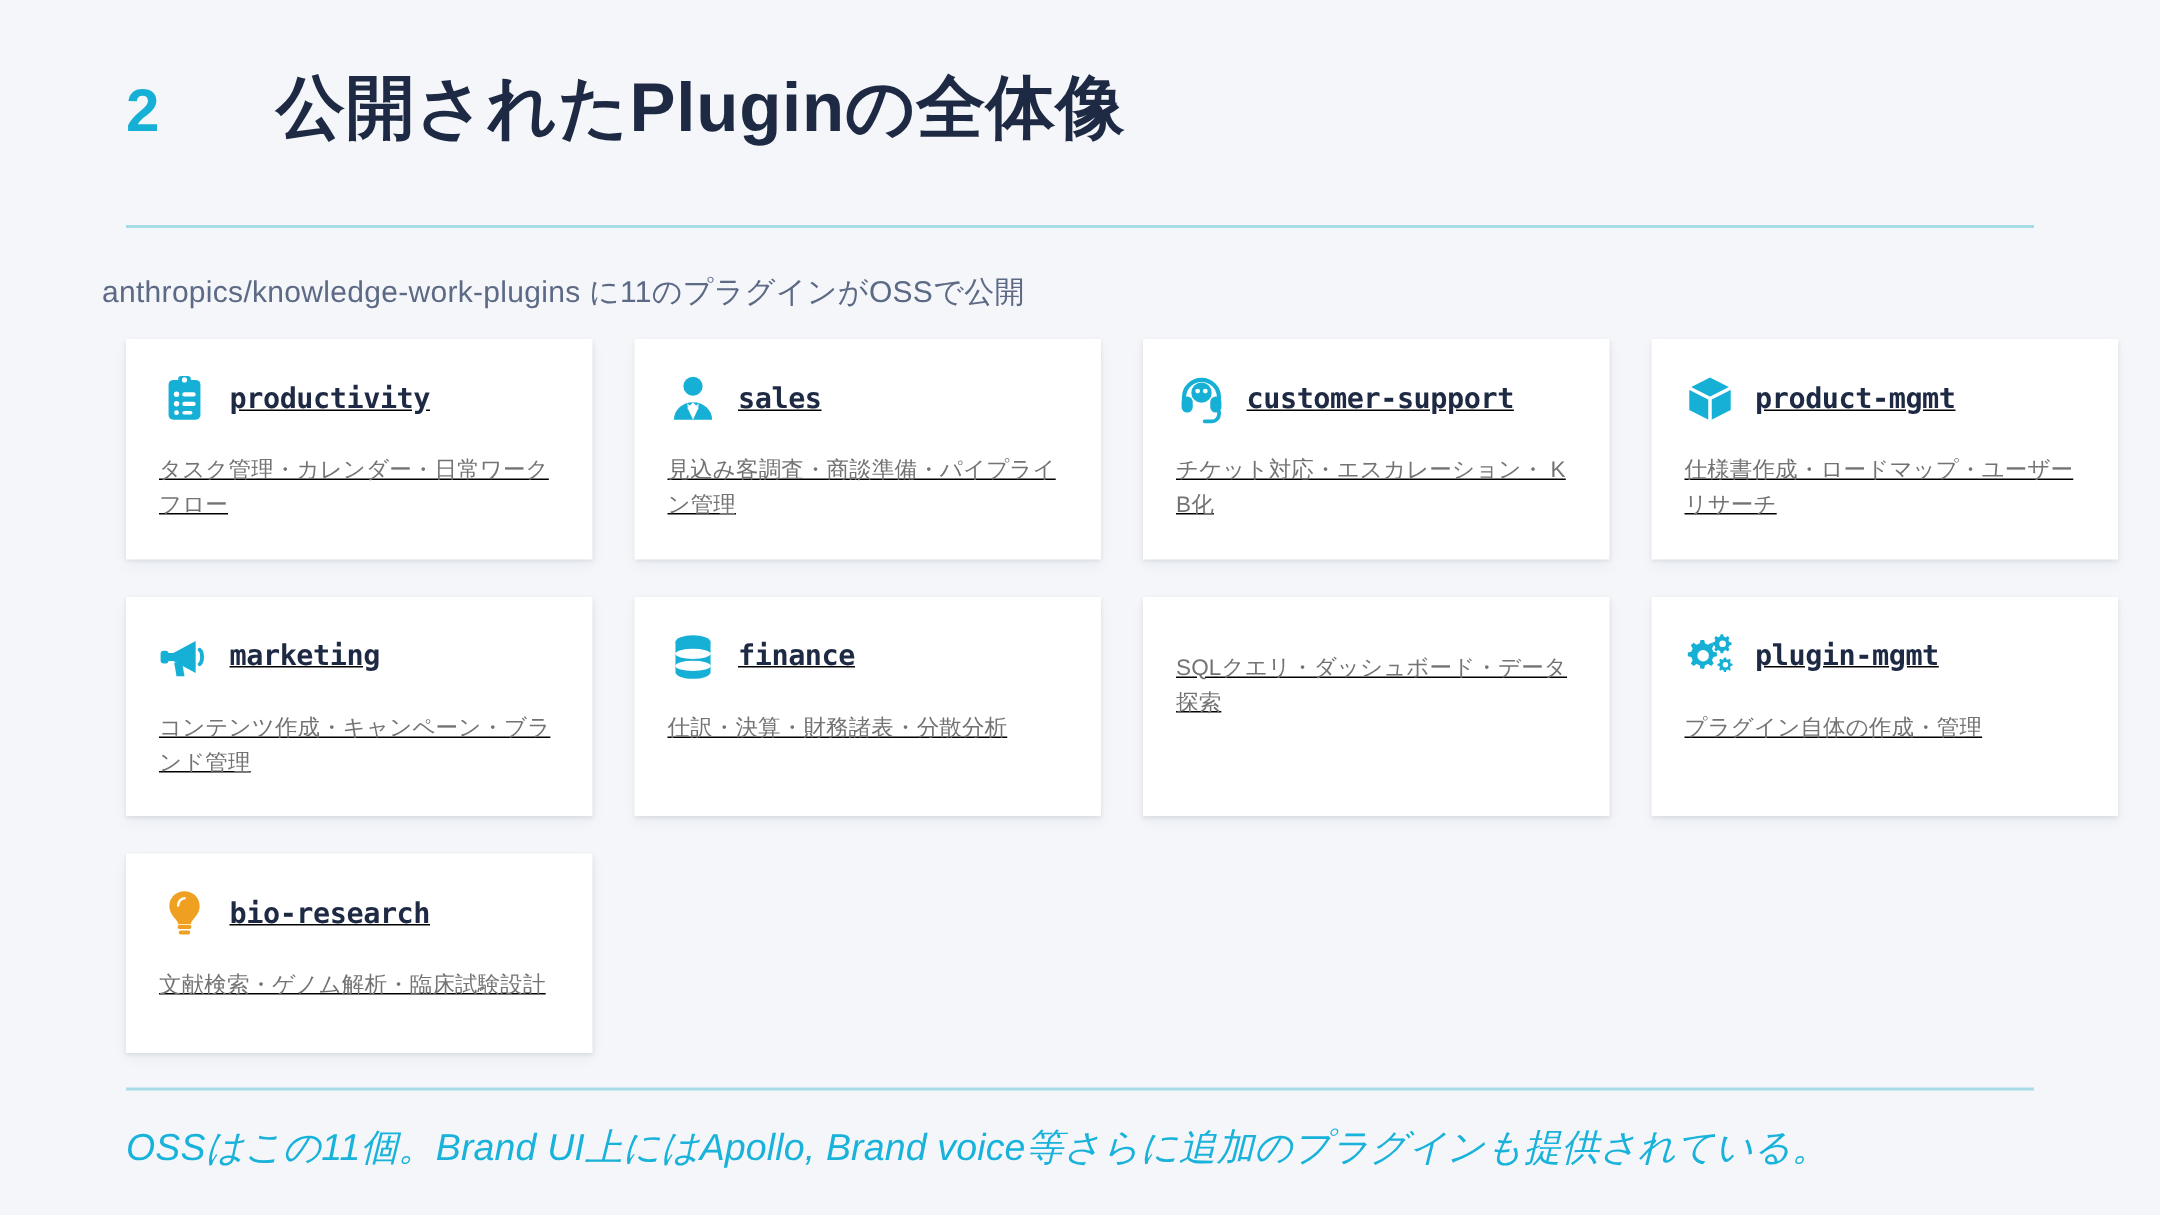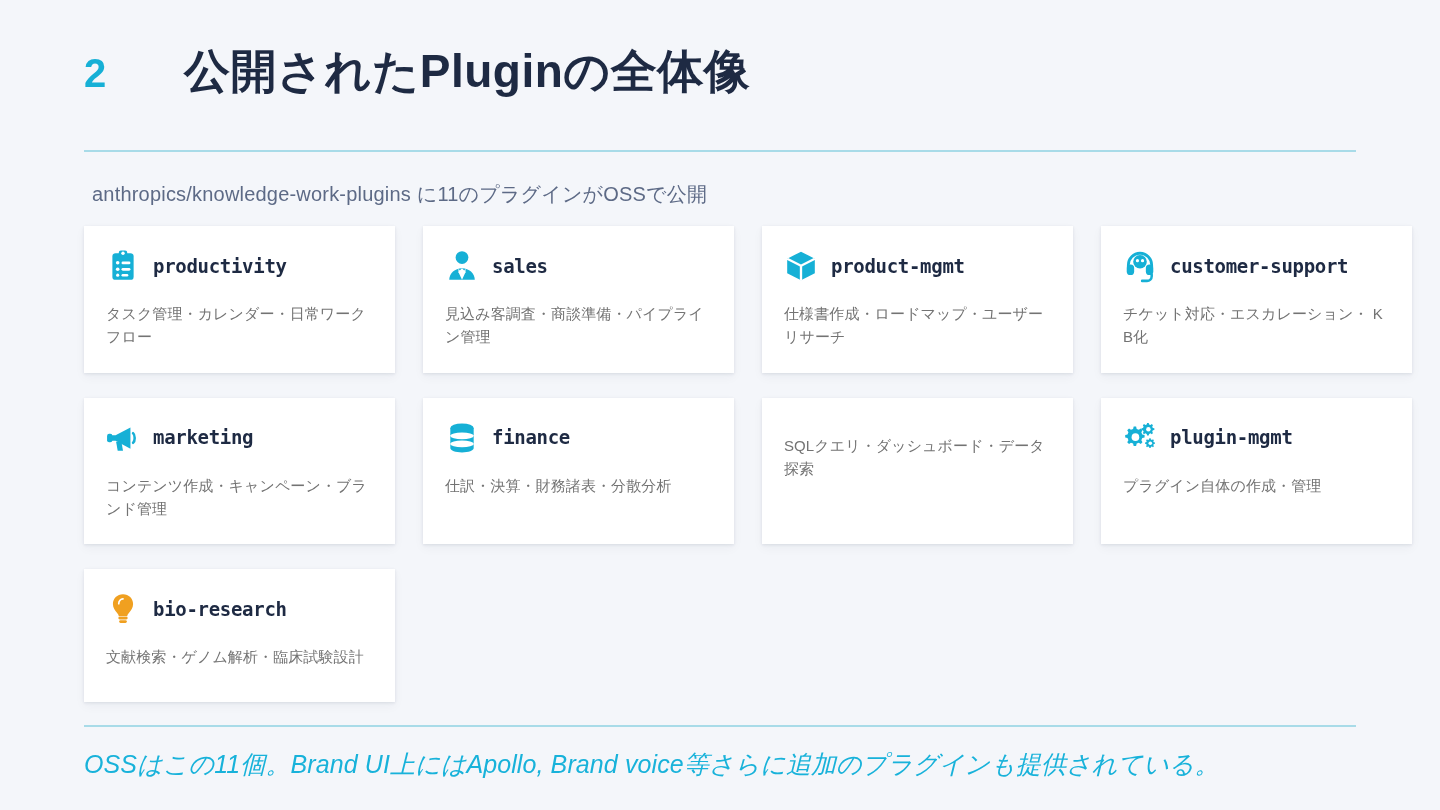--- a/index.html
+++ b/index.html
@@ -62,21 +62,21 @@
     left: 84px;
     top: 150px;
     width: 1272px;
     height: 2px;
     background: #a8dbe8;
   }
 
   
   .subtitle {
     position: absolute;
-    left: 92px;
+    left: 68px;
     top: 181px;
     font-size: 20px;
     color: #5a6versus;
     color: #5d6a86;
     font-weight: 400;
     letter-spacing: 0.2px;
     white-space: nowrap;
   }
 
   
@@ -90,20 +90,21 @@
     grid-auto-rows: auto;
     column-gap: 28px;
     row-gap: 25px;
   }
 
   .card {
     background: #ffffff;
     box-shadow: 0 1px 3px rgba(25, 40, 70, 0.10), 0 4px 10px rgba(25, 40, 70, 0.045);
     padding: 20px 22px 24px 22px;
     min-height: 133px;
+    text-decoration: underline;
   }
 
   .card-head {
     display: flex;
     align-items: center;
     gap: 13px;
     height: 40px;
   }
 
   .card-icon {
@@ -205,50 +206,50 @@
             </svg>
           </span>
           <span class="card-title">sales</span>
         </div>
         <p class="card-desc">見込み客調査・商談準備・パイプライン管理</p>
       </div>
       <div class="card">
         <div class="card-head">
           <span class="card-icon">
             <svg width="34" height="34" viewBox="0 0 32 32" fill="none" xmlns="http://www.w3.org/2000/svg">
-              <path d="M16 2.5l13 6.6v13.8L16 29.5 3 22.9V9.1z" fill="#16b0d6"></path>
-              <path d="M3 9.1l13 6.6 13-6.6" stroke="#fff" stroke-width="2.2" fill="none" stroke-linejoin="round"></path>
-              <path d="M16 15.7v13.8" stroke="#fff" stroke-width="2.2" fill="none"></path>
-            </svg>
-          </span>
-          <span class="card-title">product-mgmt</span>
-        </div>
-        <p class="card-desc">仕様書作成・ロードマップ・ユーザーリサーチ</p>
-      </div>
-      <div class="card">
-        <div class="card-head">
-          <span class="card-icon">
-            <svg width="34" height="34" viewBox="0 0 32 32" fill="none" xmlns="http://www.w3.org/2000/svg">
               <path d="M5 17v-2a11 11 0 0122 0v2" stroke="#16b0d6" stroke-width="2.6" fill="none" stroke-linecap="round"></path>
               <rect x="3.5" y="14.5" width="7" height="10" rx="3.4" fill="#16b0d6"></rect>
               <rect x="21.5" y="14.5" width="7" height="10" rx="3.4" fill="#16b0d6"></rect>
               <path d="M27 24v1.6c0 2.4-2 4.4-4.4 4.4H18" stroke="#16b0d6" stroke-width="2.4" fill="none" stroke-linecap="round"></path>
               <circle cx="16" cy="12" r="6.4" fill="#16b0d6"></circle>
               <circle cx="13.6" cy="11" r="1.5" fill="#fff"></circle>
               <circle cx="18.4" cy="11" r="1.5" fill="#fff"></circle>
             </svg>
           </span>
           <span class="card-title">customer-support</span>
         </div>
         <p class="card-desc">チケット対応・エスカレーション・ KB化</p>
       </div>
       <div class="card">
         <div class="card-head">
           <span class="card-icon">
             <svg width="34" height="34" viewBox="0 0 32 32" fill="none" xmlns="http://www.w3.org/2000/svg">
+              <path d="M16 2.5l13 6.6v13.8L16 29.5 3 22.9V9.1z" fill="#16b0d6"></path>
+              <path d="M3 9.1l13 6.6 13-6.6" stroke="#fff" stroke-width="2.2" fill="none" stroke-linejoin="round"></path>
+              <path d="M16 15.7v13.8" stroke="#fff" stroke-width="2.2" fill="none"></path>
+            </svg>
+          </span>
+          <span class="card-title">product-mgmt</span>
+        </div>
+        <p class="card-desc">仕様書作成・ロードマップ・ユーザーリサーチ</p>
+      </div>
+      <div class="card">
+        <div class="card-head">
+          <span class="card-icon">
+            <svg width="34" height="34" viewBox="0 0 32 32" fill="none" xmlns="http://www.w3.org/2000/svg">
               <path d="M3 13.5h6l14-7.5v20l-14-7.5H3z" fill="#16b0d6"></path>
               <rect x="1" y="12" width="5" height="8" rx="2" fill="#16b0d6"></rect>
               <path d="M9.5 19.5h5l1.5 8.5h-5z" fill="#16b0d6"></path>
               <path d="M25.5 11.5c2 1.5 2 7.5 0 9" stroke="#16b0d6" stroke-width="2.4" fill="none" stroke-linecap="round"></path>
               <path d="M23 6v20l-14-7.5v-5z" fill="#fff" opacity="0"></path>
             </svg>
           </span>
           <span class="card-title">marketing</span>
         </div>
         <p class="card-desc">コンテンツ作成・キャンペーン・ブランド管理</p>

